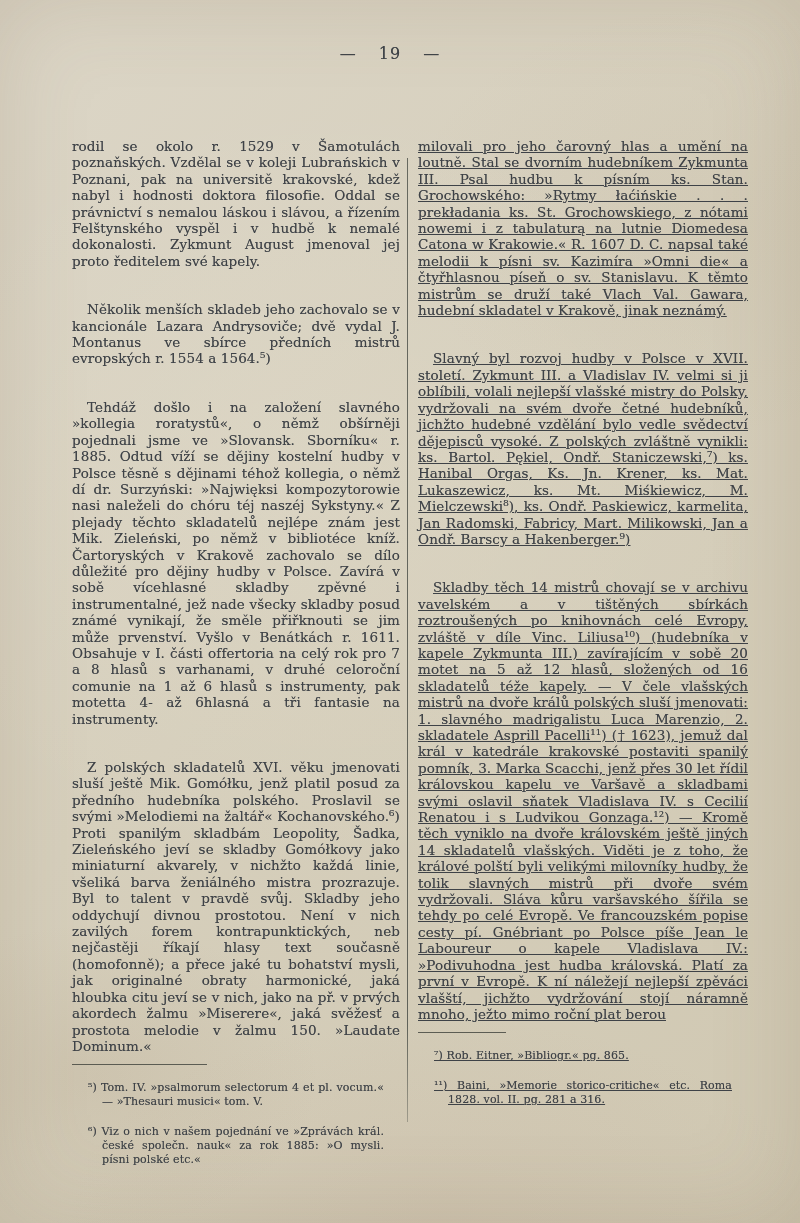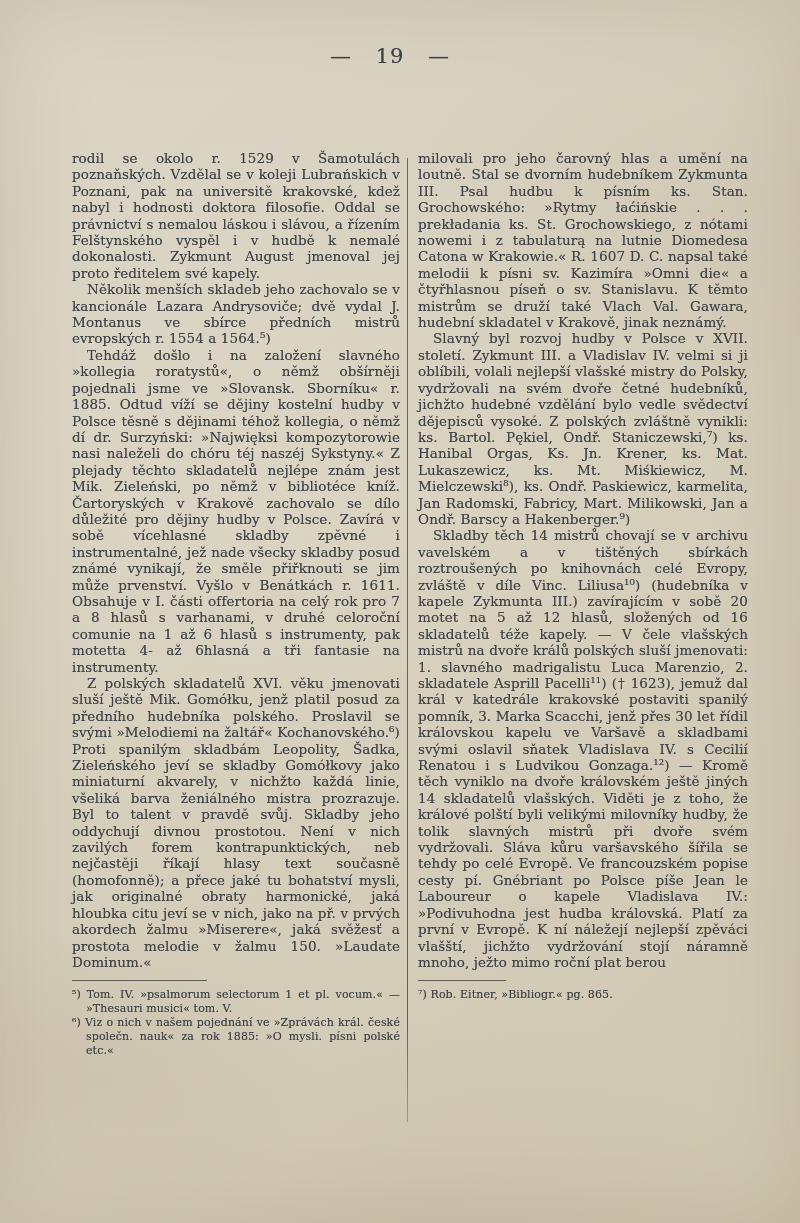--- a/index.html
+++ b/index.html
@@ -22,80 +22,81 @@
       radial-gradient(ellipse 320px 220px at 12% 88%, rgba(150,125,95,0.12), transparent 70%),
       radial-gradient(ellipse 420px 300px at 88% 18%, rgba(165,145,115,0.08), transparent 72%),
       radial-gradient(ellipse 500px 260px at 55% 99%, rgba(175,140,120,0.10), transparent 75%),
       radial-gradient(ellipse 600px 500px at 40% 40%, rgba(255,252,240,0.10), transparent 80%),
       linear-gradient(135deg,#dcd6c7 0%, var(--paper) 45%, #d0c8b2 100%);
     box-shadow: inset 0 0 90px rgba(115,95,65,0.18);
   }
   .page-number{
     position:absolute;top:44px;left:0;width:780px;
     text-align:center;
-    font-size:21px;letter-spacing:1px;word-spacing:16px;
+    font-size:16px;letter-spacing:1px;word-spacing:16px;
     color:var(--ink);
     text-shadow:0 0 .6px rgba(62,66,71,.6);
   }
   .columns{
-    position:absolute;left:72px;top:150px;width:676px;
+    position:absolute;left:72px;top:138px;width:676px;
     display:flex;align-items:flex-start;
   }
   .col{
     font-size:13.5px;line-height:16.4px;
     text-align:justify;
     letter-spacing:.1px;
     text-shadow:0 0 .6px rgba(62,66,71,.55);
   }
   .col-left{width:328px;}
-  .col-right{width:330px;margin-left:18px;}
+  .col-right{width:330px;margin-left:18px;text-decoration:underline;}
   .para{margin:0;}
-  .para.indent{text-indent:15px;}
+  .para.indent{text-indent:15px;margin-top:32px;}
   .col-divider{
     position:absolute;left:407px;top:158px;height:964px;width:1px;
     background:linear-gradient(to bottom, rgba(83,86,78,.85) 0%, rgba(83,86,78,.9) 90%, rgba(83,86,78,.4) 100%);
   }
   .fn-rule{
     border:0;border-top:1px solid rgba(70,73,66,.85);
     margin:10px 0 7px 0;
   }
   .col-left .fn-rule{width:135px;}
   .col-right .fn-rule{width:88px;}
   .footnotes{font-size:11px;line-height:13.8px;text-align:justify;}
-  .footnote{margin:0;padding-left:14px;text-indent:-14px;white-space:normal;}
+  .footnote{margin:16px;padding-left:14px;text-indent:-14px;white-space:normal;}
 </style>
 </head>
 <body>
 
 <div class="page">
 
   <div class="page-number">— 19 —</div>
 
   <div class="col-divider"></div>
 
   <div class="columns">
 
     <div class="col col-left">
       <p class="para">rodil se okolo r. 1529 v Šamotulách poznaňských. Vzdělal se v koleji Lubrańskich v Poznani, pak na universitě krakovské, kdež nabyl i hodnosti doktora filosofie. Oddal se právnictví s nemalou láskou i slávou, a řízením Felštynského vyspěl i v hudbě k nemalé dokonalosti. Zykmunt August jmenoval jej proto ředitelem své kapely.</p>
       <p class="para indent">Několik menších skladeb jeho zachovalo se v kancionále Lazara Andrysoviče; dvě vydal J. Montanus ve sbírce předních mistrů evropských r. 1554 a 1564.⁵)</p>
       <p class="para indent">Tehdáž došlo i na založení slavného »kollegia roratystů«, o němž obšírněji pojednali jsme ve »Slovansk. Sborníku« r. 1885. Odtud víží se dějiny kostelní hudby v Polsce těsně s dějinami téhož kollegia, o němž dí dr. Surzyński: »Najwięksi kompozytorowie nasi naleželi do chóru téj naszéj Sykstyny.« Z plejady těchto skladatelů nejlépe znám jest Mik. Zieleński, po němž v bibliotéce kníž. Čartoryských v Krakově zachovalo se dílo důležité pro dějiny hudby v Polsce. Zavírá v sobě vícehlasné skladby zpěvné i instrumentalné, jež nade všecky skladby posud známé vynikají, že směle přiřknouti se jim může prvenství. Vyšlo v Benátkách r. 1611. Obsahuje v I. části offertoria na celý rok pro 7 a 8 hlasů s varhanami, v druhé celoroční comunie na 1 až 6 hlasů s instrumenty, pak motetta 4- až 6hlasná a tři fantasie na instrumenty.</p>
       <p class="para indent">Z polských skladatelů XVI. věku jmenovati sluší ještě Mik. Gomółku, jenž platil posud za předního hudebníka polského. Proslavil se svými »Melodiemi na žaltář« Kochanovského.⁶) Proti spanilým skladbám Leopolity, Šadka, Zieleńského jeví se skladby Gomółkovy jako miniaturní akvarely, v nichžto každá linie, všeliká barva ženiálného mistra prozrazuje. Byl to talent v pravdě svůj. Skladby jeho oddychují divnou prostotou. Není v nich zavilých forem kontrapunktických, neb nejčastěji říkají hlasy text současně (homofonně); a přece jaké tu bohatství mysli, jak originalné obraty harmonické, jaká hloubka citu jeví se v nich, jako na př. v prvých akordech žalmu »Miserere«, jaká svěžesť a prostota melodie v žalmu 150. »Laudate Dominum.«</p>
 
       <hr class="fn-rule">
       <div class="footnotes">
-        <p class="footnote">⁵) Tom. IV. »psalmorum selectorum 1 et pl. vocum.« — »Thesauri musici« tom. V.</p>
+        <p class="footnote">⁵) Tom. IV. »psalmorum selectorum 4 et pl. vocum.« — »Thesauri musici« tom. V.</p>
         <p class="footnote">⁶) Viz o nich v našem pojednání ve »Zprávách král. české společn. nauk« za rok 1885: »O mysli. písni polské etc.«</p>
       </div>
     </div>
 
     <div class="col col-right">
       <p class="para">milovali pro jeho čarovný hlas a umění na loutně. Stal se dvorním hudebníkem Zykmunta III. Psal hudbu k písním ks. Stan. Grochowského: »Rytmy łaćińskie . . . prekładania ks. St. Grochowskiego, z nótami nowemi i z tabulaturą na lutnie Diomedesa Catona w Krakowie.« R. 1607 D. C. napsal také melodii k písni sv. Kazimíra »Omni die« a čtyřhlasnou píseň o sv. Stanislavu. K těmto mistrům se druží také Vlach Val. Gawara, hudební skladatel v Krakově, jinak neznámý.</p>
       <p class="para indent">Slavný byl rozvoj hudby v Polsce v XVII. století. Zykmunt III. a Vladislav IV. velmi si ji oblíbili, volali nejlepší vlašské mistry do Polsky, vydržovali na svém dvoře četné hudebníků, jichžto hudebné vzdělání bylo vedle svědectví dějepisců vysoké. Z polských zvláštně vynikli: ks. Bartol. Pękiel, Ondř. Staniczewski,⁷) ks. Hanibal Orgas, Ks. Jn. Krener, ks. Mat. Lukaszewicz, ks. Mt. Miśkiewicz, M. Mielczewski⁸), ks. Ondř. Paskiewicz, karmelita, Jan Radomski, Fabricy, Mart. Milikowski, Jan a Ondř. Barscy a Hakenberger.⁹)</p>
       <p class="para indent">Skladby těch 14 mistrů chovají se v archivu vavelském a v tištěných sbírkách roztroušených po knihovnách celé Evropy, zvláště v díle Vinc. Liliusa¹⁰) (hudebníka v kapele Zykmunta III.) zavírajícím v sobě 20 motet na 5 až 12 hlasů, složených od 16 skladatelů téže kapely. — V čele vlašských mistrů na dvoře králů polských sluší jmenovati: 1. slavného madrigalistu Luca Marenzio, 2. skladatele Asprill Pacelli¹¹) († 1623), jemuž dal král v katedrále krakovské postaviti spanilý pomník, 3. Marka Scacchi, jenž přes 30 let řídil královskou kapelu ve Varšavě a skladbami svými oslavil sňatek Vladislava IV. s Cecilií Renatou i s Ludvikou Gonzaga.¹²) — Kromě těch vyniklo na dvoře královském ještě jiných 14 skladatelů vlašských. Viděti je z toho, že králové polští byli velikými milovníky hudby, že tolik slavných mistrů při dvoře svém vydržovali. Sláva kůru varšavského šířila se tehdy po celé Evropě. Ve francouzském popise cesty pí. Gnébriant po Polsce píše Jean le Laboureur o kapele Vladislava IV.: »Podivuhodna jest hudba královská. Platí za první v Evropě. K ní náležejí nejlepší zpěváci vlašští, jichžto vydržování stojí náramně mnoho, ježto mimo roční plat berou</p>
 
       <hr class="fn-rule">
       <div class="footnotes">
         <p class="footnote">⁷) Rob. Eitner, »Bibliogr.« pg. 865.</p>
+        <p class="footnote">¹¹) Baini, »Memorie storico-critiche« etc. Roma 1828. vol. II. pg. 281 a 316.</p>
       </div>
     </div>
 
   </div>
 </div>
 
 </body></html>

